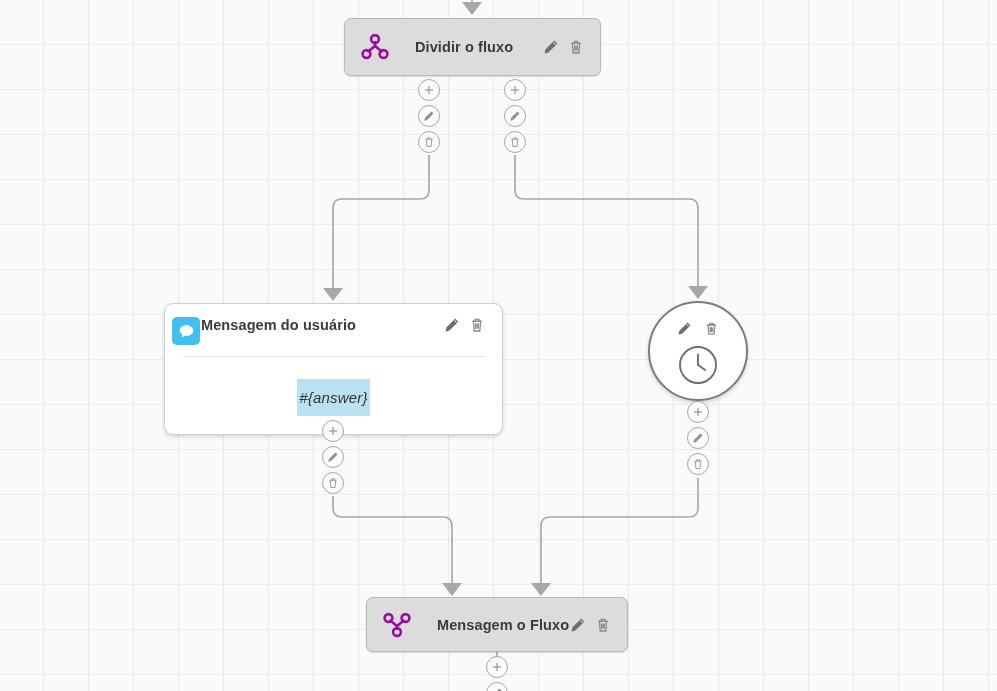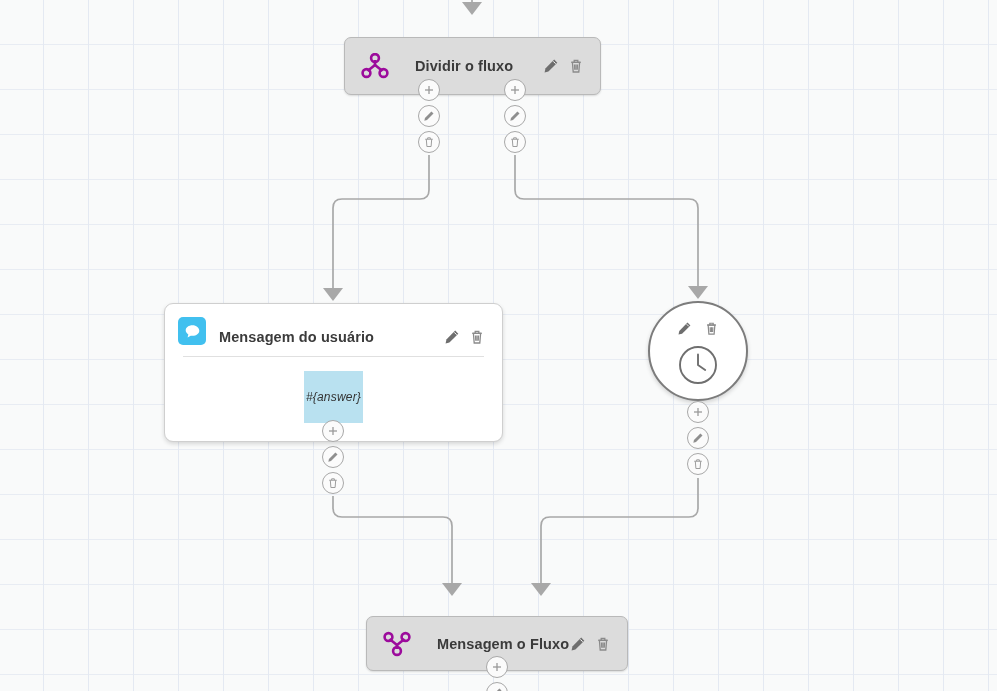--- a/index.html
+++ b/index.html
@@ -42,21 +42,20 @@
   }
 
   .box-node {
     background: #dcdcdc;
     border: 1px solid #b9b9b9;
     border-radius: 7px;
     box-shadow: 0 1px 2px rgba(0,0,0,0.13);
     display: flex;
     align-items: center;
     padding: 0 16px;
-    margin-top: 19px;
   }
 
   .card-node {
     background: #ffffff;
     border: 1px solid #cfcfcf;
     border-radius: 9px;
     box-shadow: 0 2px 4px rgba(0,0,0,0.14);
     display: flex;
     flex-direction: column;
   }
@@ -105,41 +104,42 @@
   .act {
     width: 16px;
     height: 16px;
     display: block;
     cursor: pointer;
   }
 
   
   .card-head {
     display: flex;
-    align-items: flex-end;
-    padding: 13px 17px 11px 13px;
-    gap: 13px;
+    align-items: flex-start;
+    padding: 13px 17px 11px 7px;
+    gap: 1px;
   }
   .card-divider {
     height: 1px;
     background: #e0e0e0;
     margin: 0 18px;
   }
   .card-body {
     padding: 14px 16px 18px 16px;
     text-align: center;
   }
   .var-token {
     display: inline-block;
     background: #b9e1f0;
     color: #333333;
     font-style: italic;
-    font-size: 12px;
-    padding: 19px 2px;
+    font-size: 15px;
+    padding: 10px 2px;
     letter-spacing: 0.2px;
+    margin-top: 8px;
   }
 
   
   .round-actions {
     display: flex;
     gap: 11px;
     margin-top: 18px;
   }
   .clock-face {
     margin-top: 7px;

